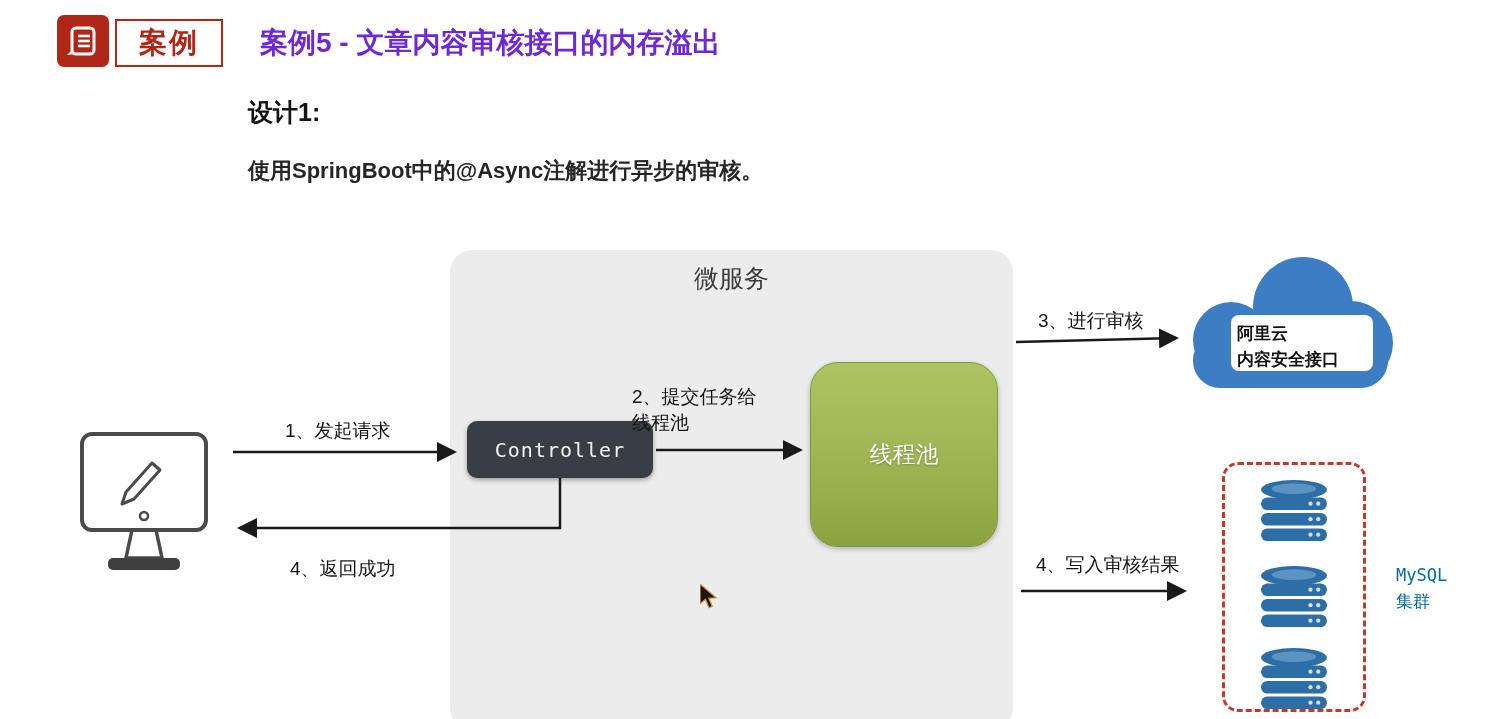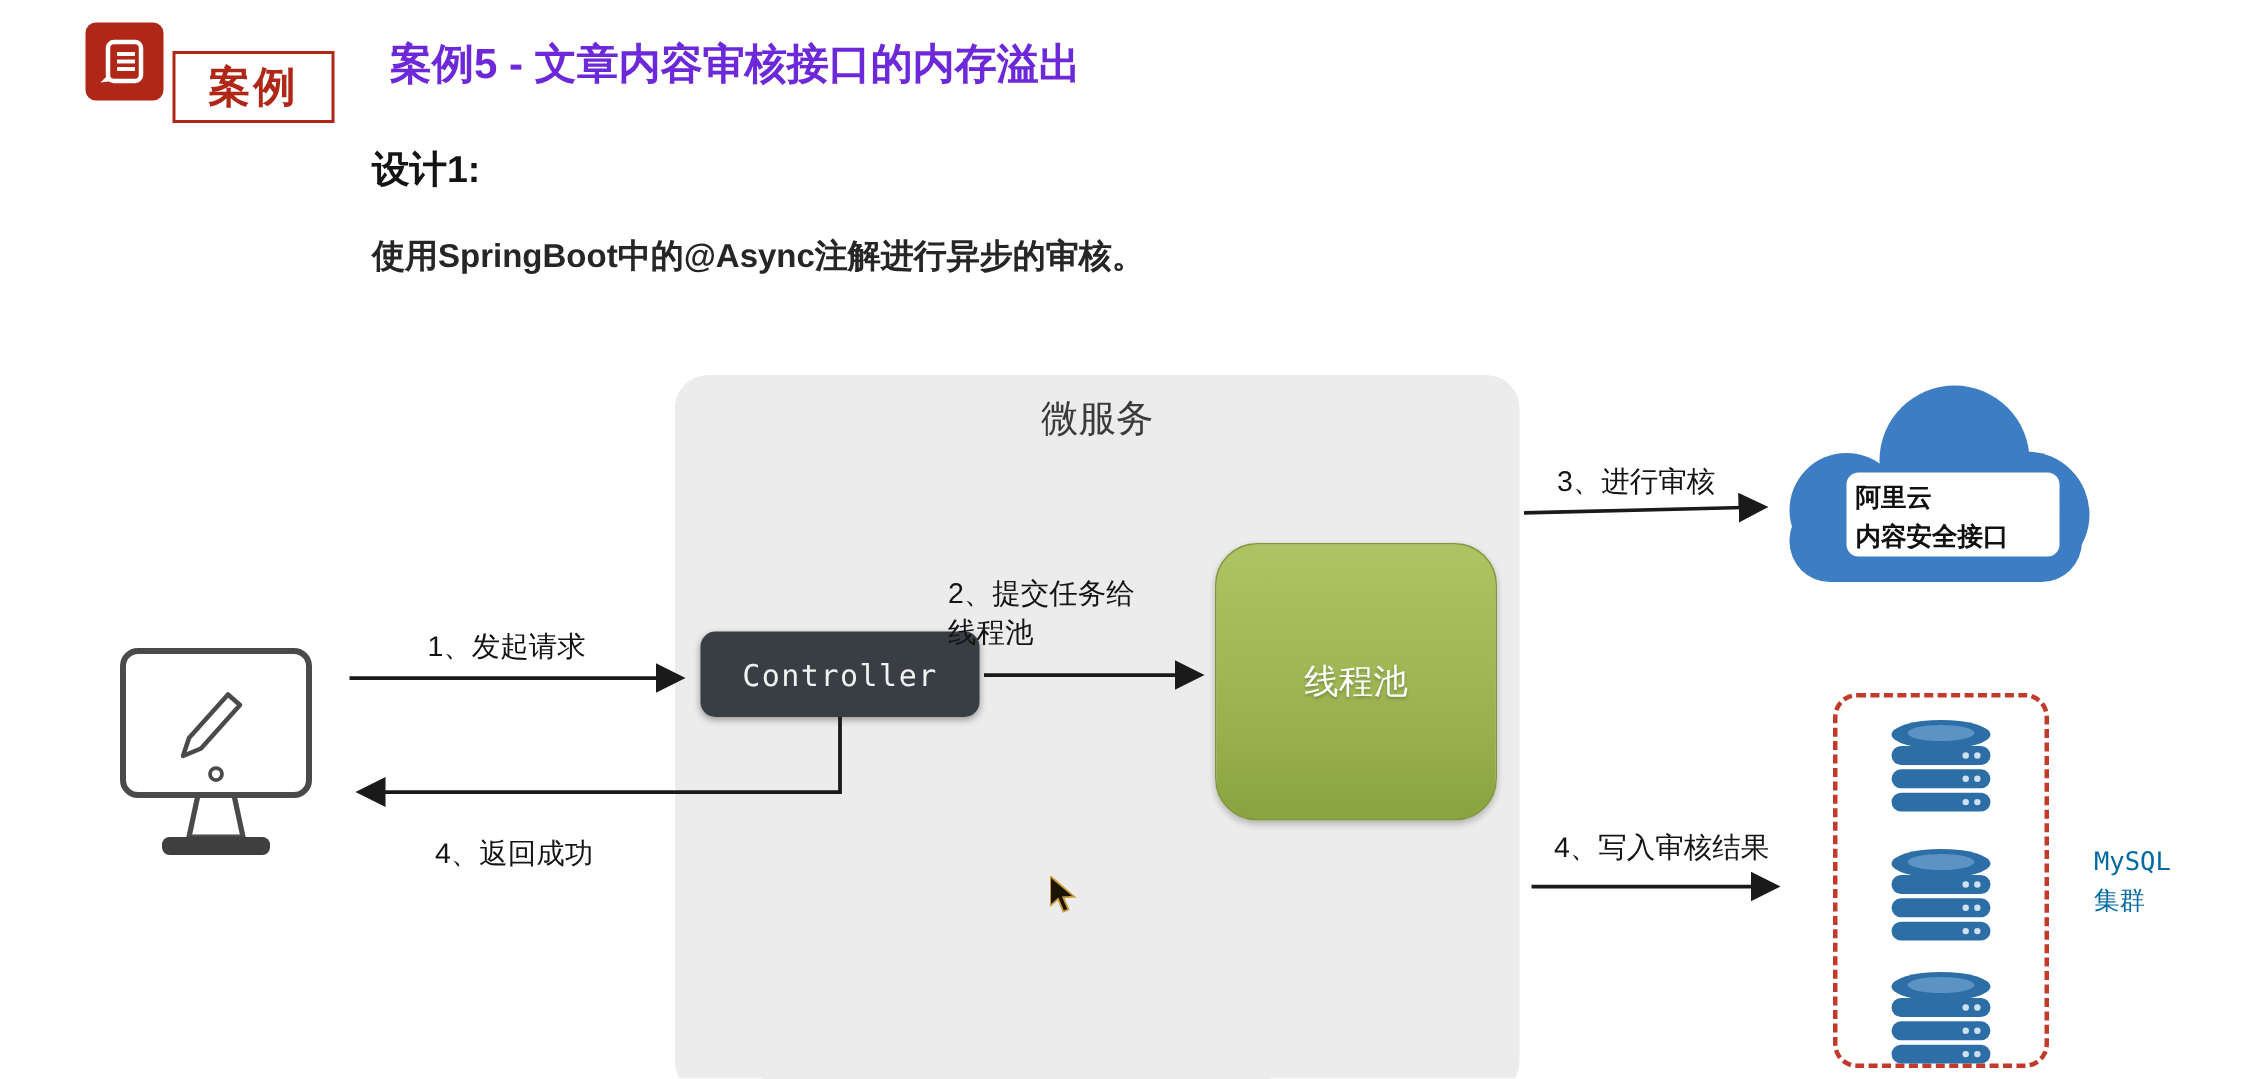--- a/index.html
+++ b/index.html
@@ -8,21 +8,21 @@
     font-family:"Liberation Sans","DejaVu Sans",sans-serif;color:#1a1a1a;
   }
   .abs{position:absolute;}
 
   
   .badge-icon{
     left:57px;top:15px;width:52px;height:52px;background:#b02718;border-radius:7px;
     display:flex;align-items:center;justify-content:center;
   }
   .badge-box{
-    left:115px;top:34px;width:104px;height:44px;border:2px solid #b02718;background:#fff;
+    left:115px;top:19px;width:104px;height:44px;border:2px solid #b02718;background:#fff;
     display:flex;align-items:center;justify-content:center;
   }
   .badge-box span{color:#b02718;font-size:28px;font-weight:700;letter-spacing:2px;}
   .page-title{
     left:260px;top:24px;font-size:28px;font-weight:700;color:#6d28d9;white-space:nowrap;
   }
   .subtitle{left:248px;top:96px;font-size:25px;font-weight:700;color:#141414;}
   .description{left:248px;top:156px;font-size:22px;color:#262626;font-weight:bold;}
 
   
@@ -55,21 +55,20 @@
   .lbl-return{left:290px;top:556px;}
   .lbl-submit{left:632px;top:384px;line-height:1.35;}
   .lbl-audit{left:1038px;top:308px;}
   .lbl-write{left:1036px;top:552px;}
 
   
   .cloud-svg{left:1183px;top:255px;}
   .cloud-label{
     left:1237px;top:321px;width:150px;font-size:17px;font-weight:700;color:#111;
     line-height:1.5;
-    font-family:Liberation Mono, monospace;
   }
 
   
   .cluster-box{
     left:1222px;top:462px;width:144px;height:250px;
     border:3px dashed #c23b2a;border-radius:16px;box-sizing:border-box;
   }
   .db-icon{left:1256px;width:76px;height:64px;}
   .db-1{top:478px;} .db-2{top:564px;} .db-3{top:646px;}
   .mysql-label{

